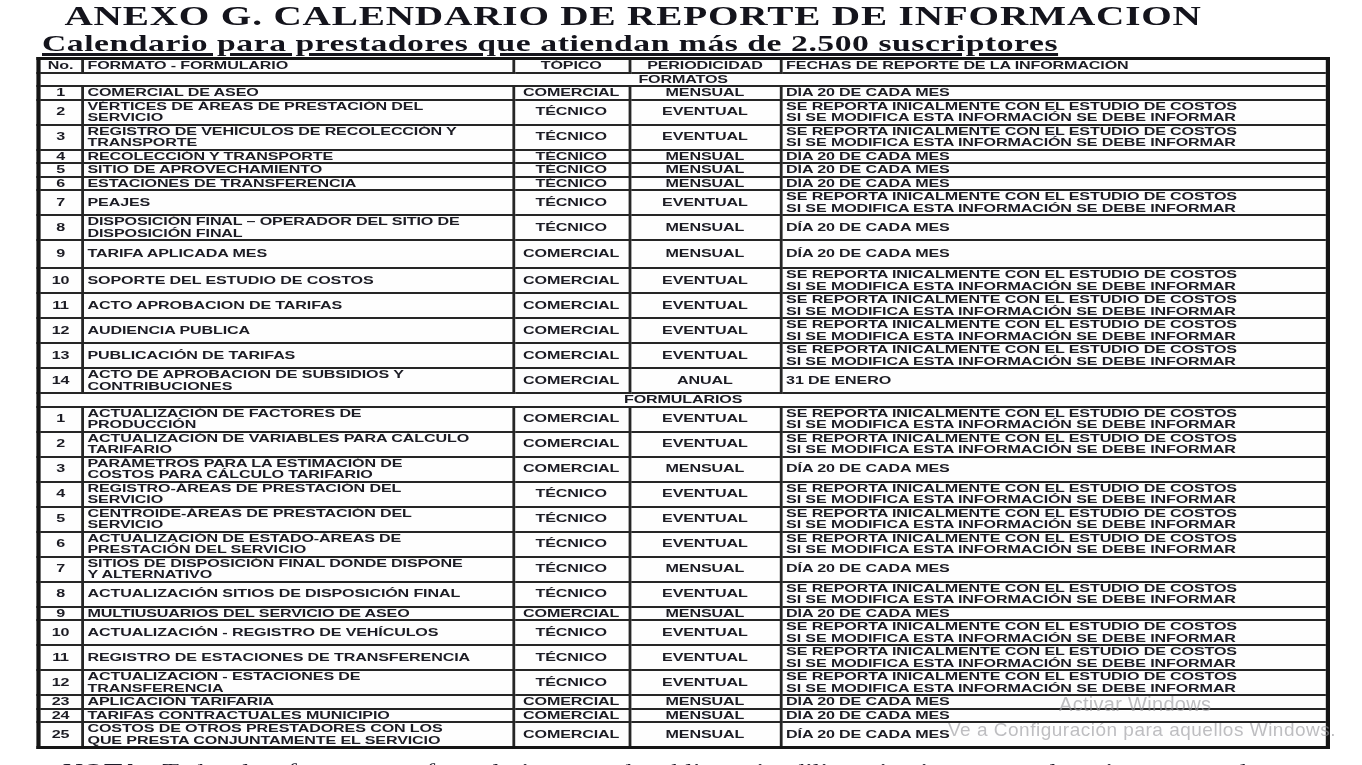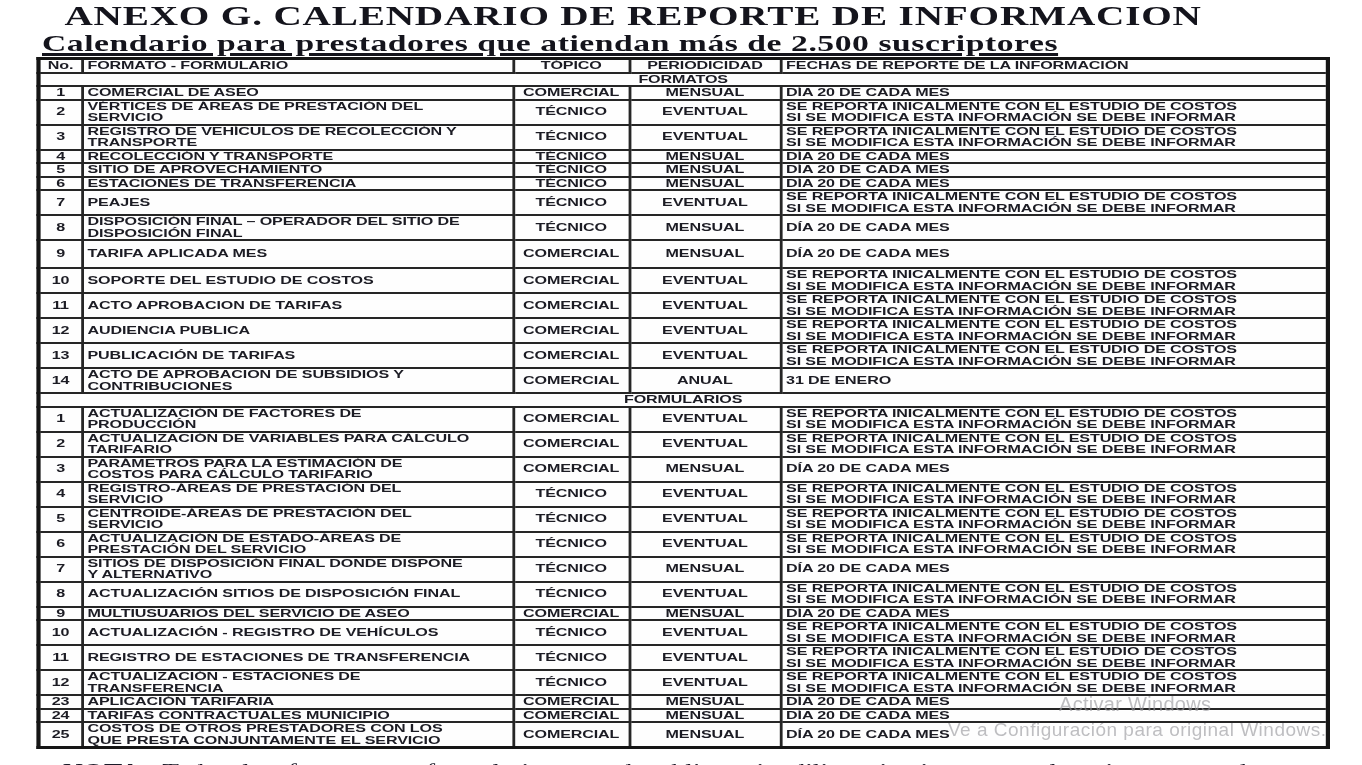--- a/index.html
+++ b/index.html
@@ -304,15 +304,15 @@
             <td class="col-fechas">DÍA 20 DE CADA MES</td>
           </tr>
         </tbody>
       </table>
 
     <p class="note"><span class="note-label">NOTA:</span><span> Todos los formatos y formularios son de obligatorio diligenciamiento para la primera vez de reporte, únicamente aquellos correspondientes a actualización de información serán diligenciados de manera eventual cuando la información original haya cambiado.</span></p>
   </div>
 
   <div id="watermark">
     <div id="wm1">Activar Windows</div>
-    <div id="wm2">Ve a Configuración para original Windows.</div>
+    <div id="wm2">Ve a Configuración para aquellos Windows.</div>
   </div>
 </div>
 
 </body></html>

